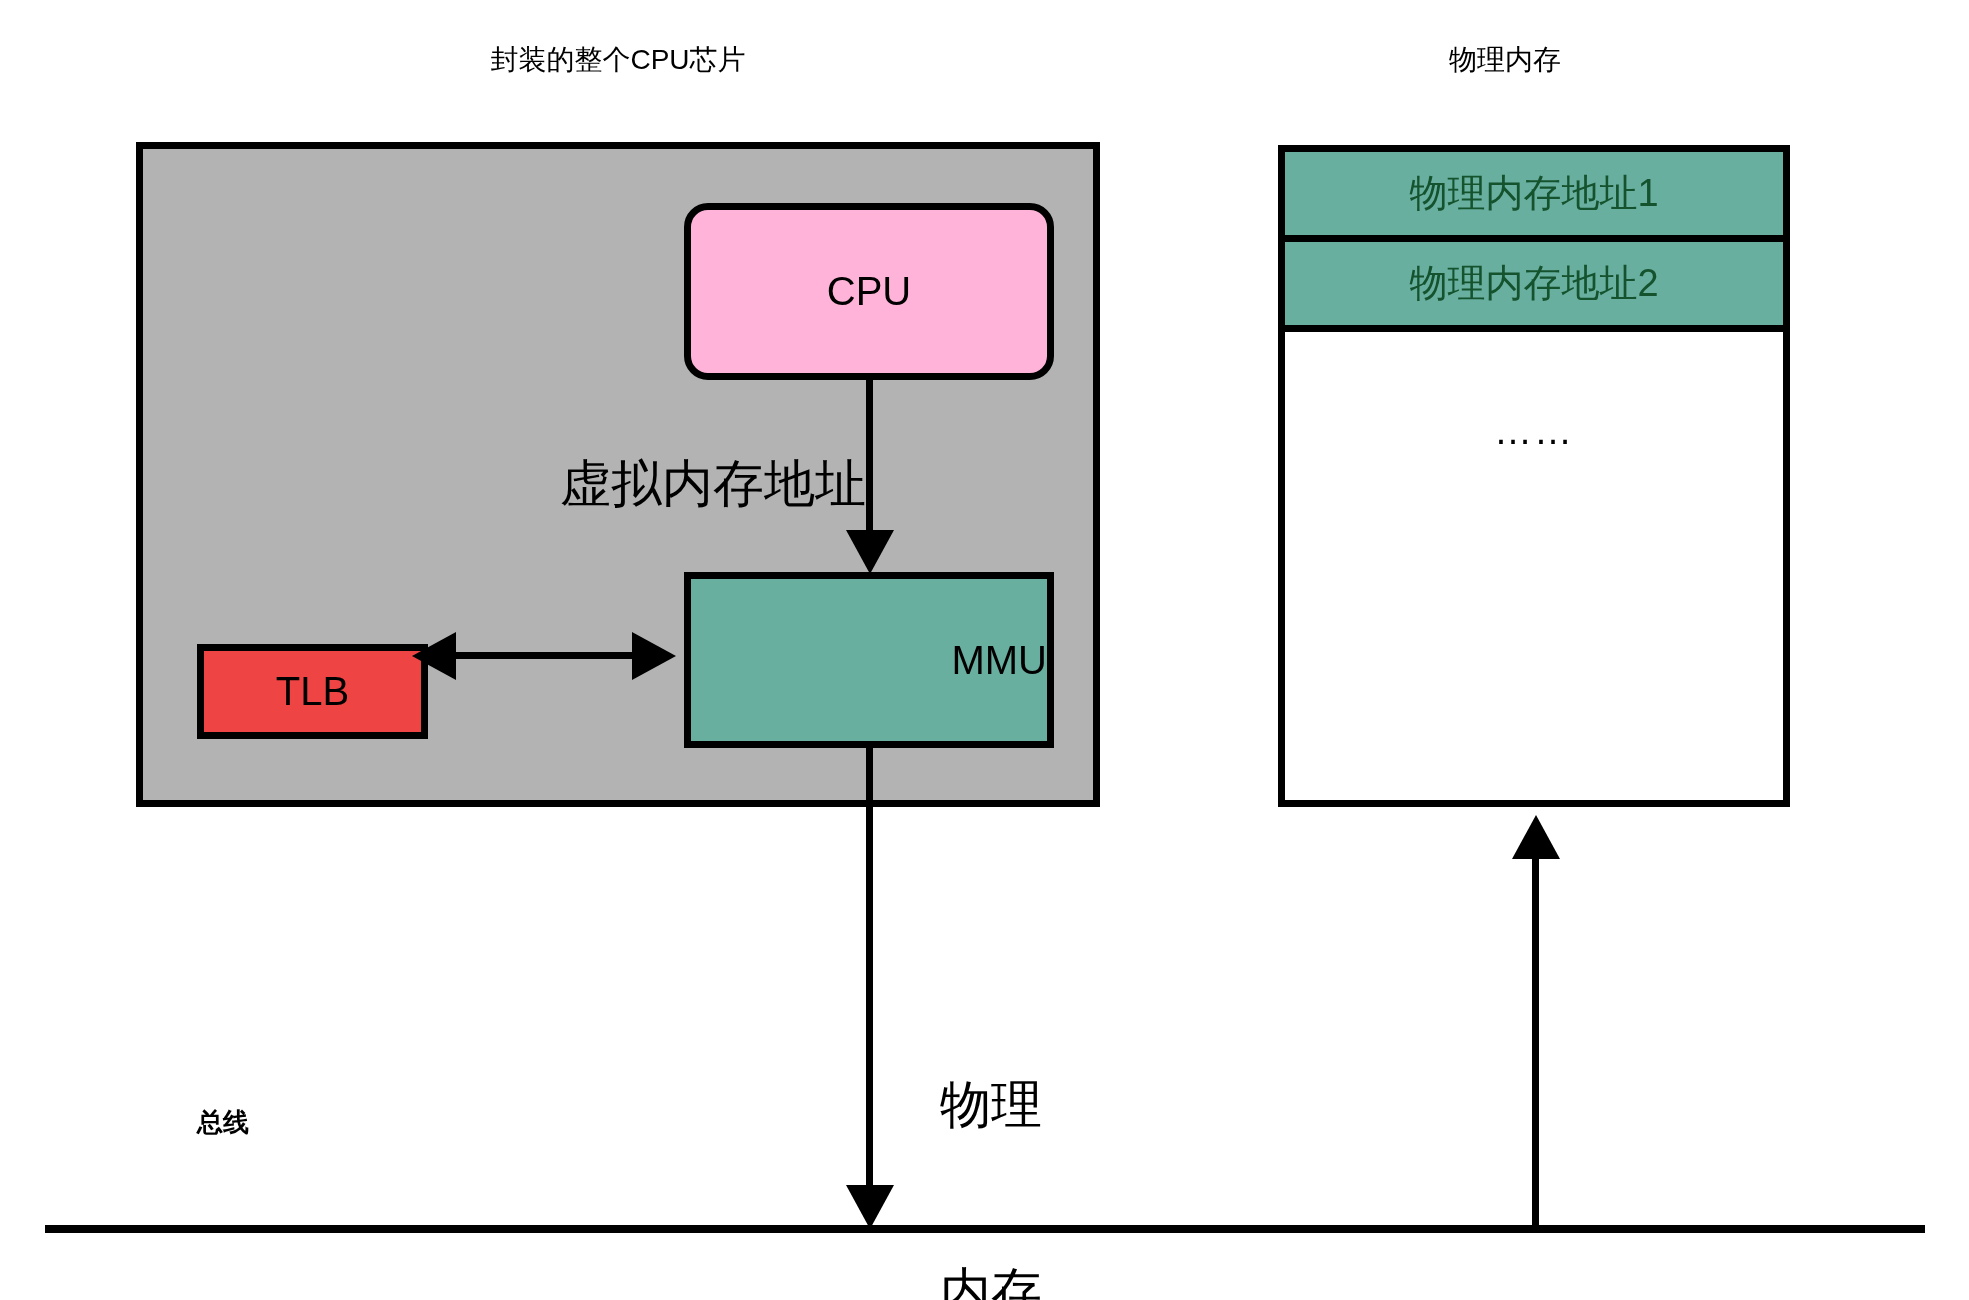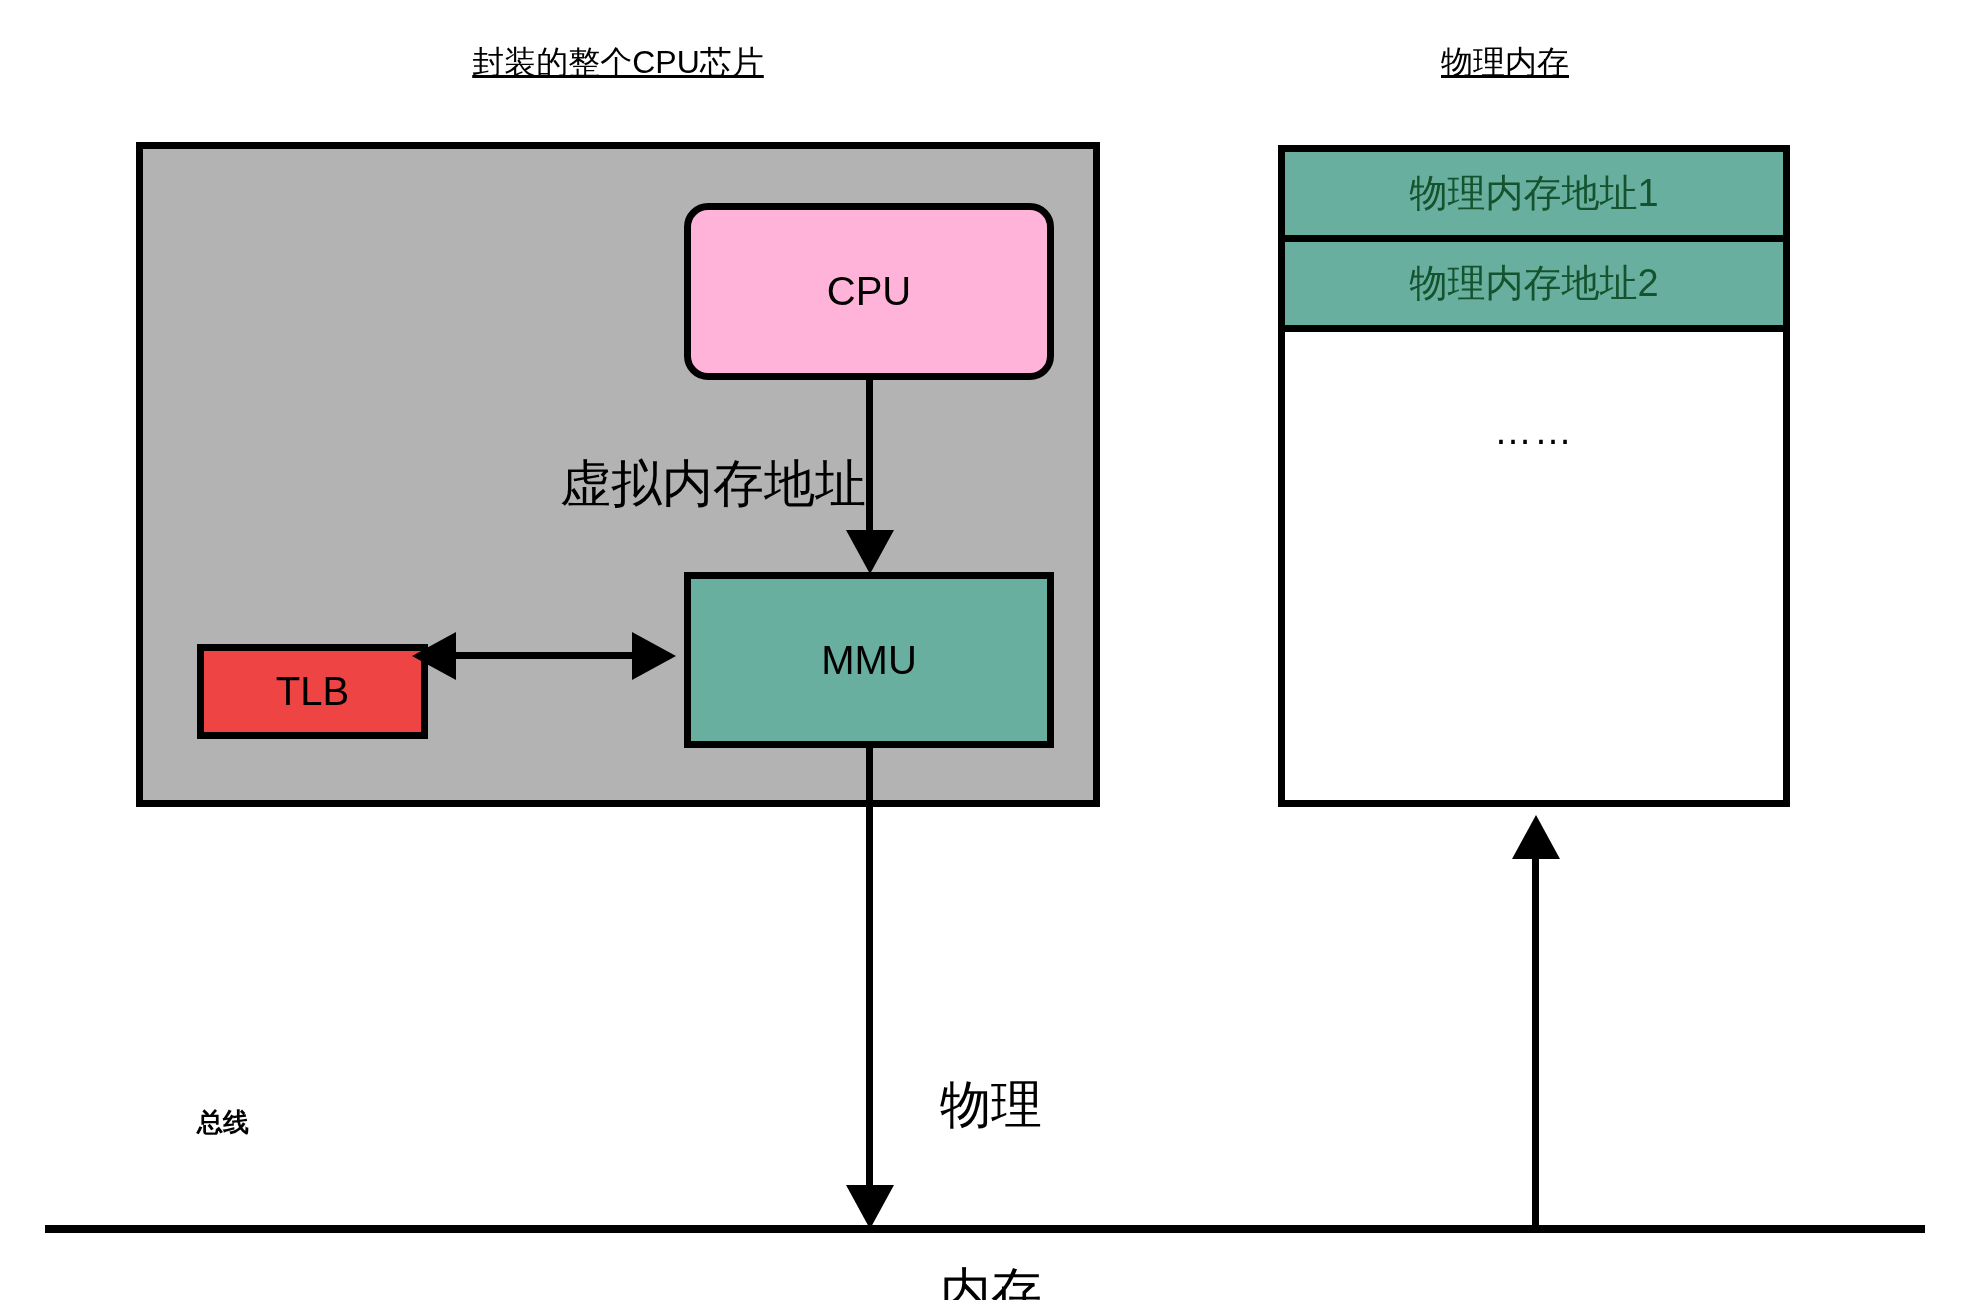--- a/index.html
+++ b/index.html
@@ -16,26 +16,25 @@
     position: relative;
     width: 1969px;
     height: 1300px;
     background: #ffffff;
     overflow: hidden;
   }
   .abs { position: absolute; }
 
   
   .title {
-    font-size: 32px;
+    font-size: 28px;
     line-height: 1;
     color: #000;
     white-space: nowrap;
     text-align: center;
-    text-decoration: underline;
   }
 
   
   #chip-package {
     left: 136px;
     top: 142px;
     width: 964px;
     height: 665px;
     background: #b3b3b3;
     border: 7px solid #000000;
@@ -62,21 +61,21 @@
   #mmu-block {
     left: 684px;
     top: 572px;
     width: 370px;
     height: 176px;
     background: #68afa0;
     border: 7px solid #000000;
     box-sizing: border-box;
     display: flex;
     align-items: center;
-    justify-content: center;
+    justify-content: flex-end;
   }
   #mmu-block .blk-label { font-size: 40px; }
 
   
   #tlb-block {
     left: 197px;
     top: 644px;
     width: 231px;
     height: 95px;
     background: #ef4444;

